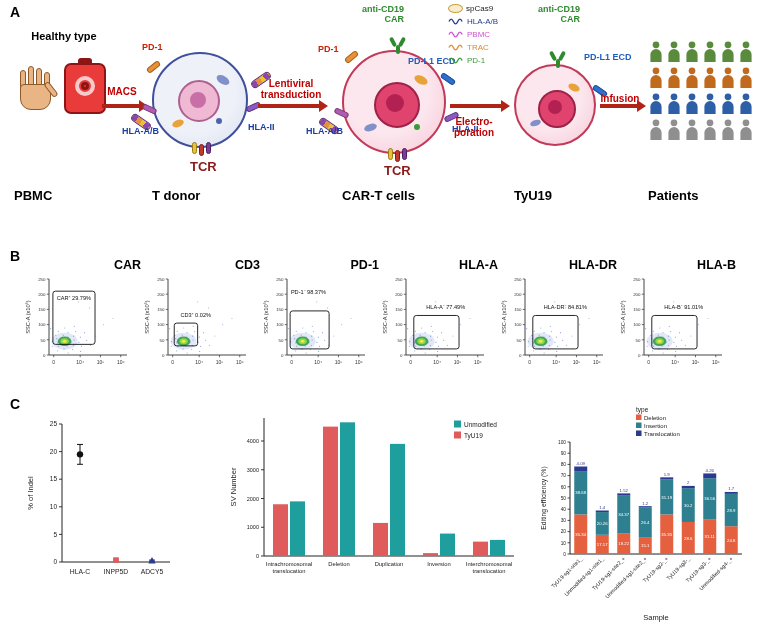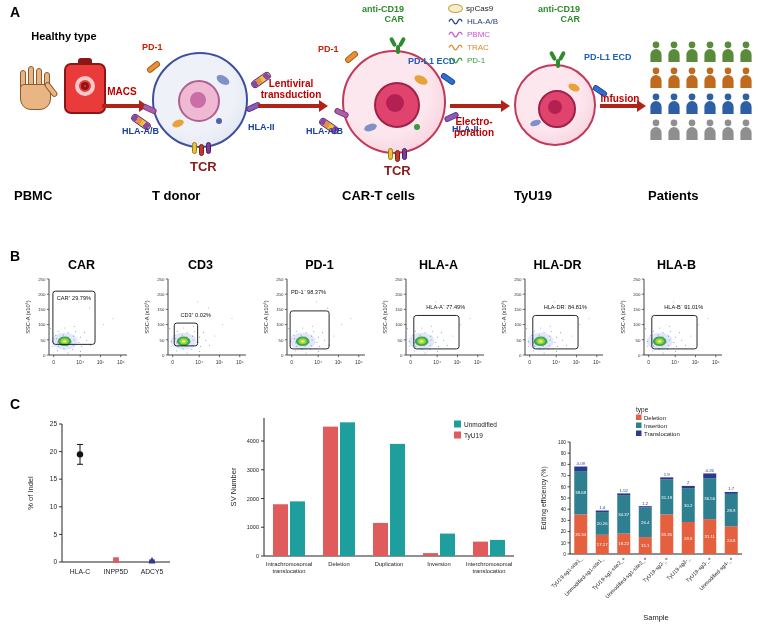--- a/index.html
+++ b/index.html
@@ -31,21 +31,21 @@
 .palm{left:0;top:18px;width:31px;height:26px;border-radius:4px 4px 11px 11px}
 .thumb{left:28px;top:15px;width:6px;height:17px;border-radius:3px;transform:rotate(-38deg)}
 .bag-body{position:absolute;left:0;top:5px;width:42px;height:51px;background:#ea3b3b;border:2px solid #8c1616;border-radius:7px}
 .bag-tab{position:absolute;left:14px;top:0;width:14px;height:7px;background:#8c1616;border-radius:3px 3px 0 0}
 .bag-ring{position:absolute;border-radius:50%}
 #patients-grid{position:absolute;left:648px;top:40px}
 .patient-row{display:flex;gap:2px;margin-bottom:3px}
 .person{width:16px;height:23px;display:block}
 #flow-row{position:absolute;left:22px;top:258px;display:flex}
 .flow-plot{width:119px}
-.flow-title{text-align:center;font-weight:bold;font-size:12.5px;height:15px;color:#000}
+.flow-title{text-align:right;font-weight:bold;font-size:12.5px;height:15px;color:#000}
 svg text{font-family:"Liberation Sans",sans-serif}
 #electro-list{position:absolute;left:448px;top:2px;width:72px}
 .electro-item{display:flex;align-items:center;height:13px;gap:3px}
 .electro-label{font-size:8px;font-weight:normal}
 .grna-icon{width:16px;height:7px}
 .cas9-icon{display:inline-block;width:15px;height:9px;border:1.5px solid #c9a23a;border-radius:50%;background:#f7ecd0}
 </style>
 </head>
 <body>
 

